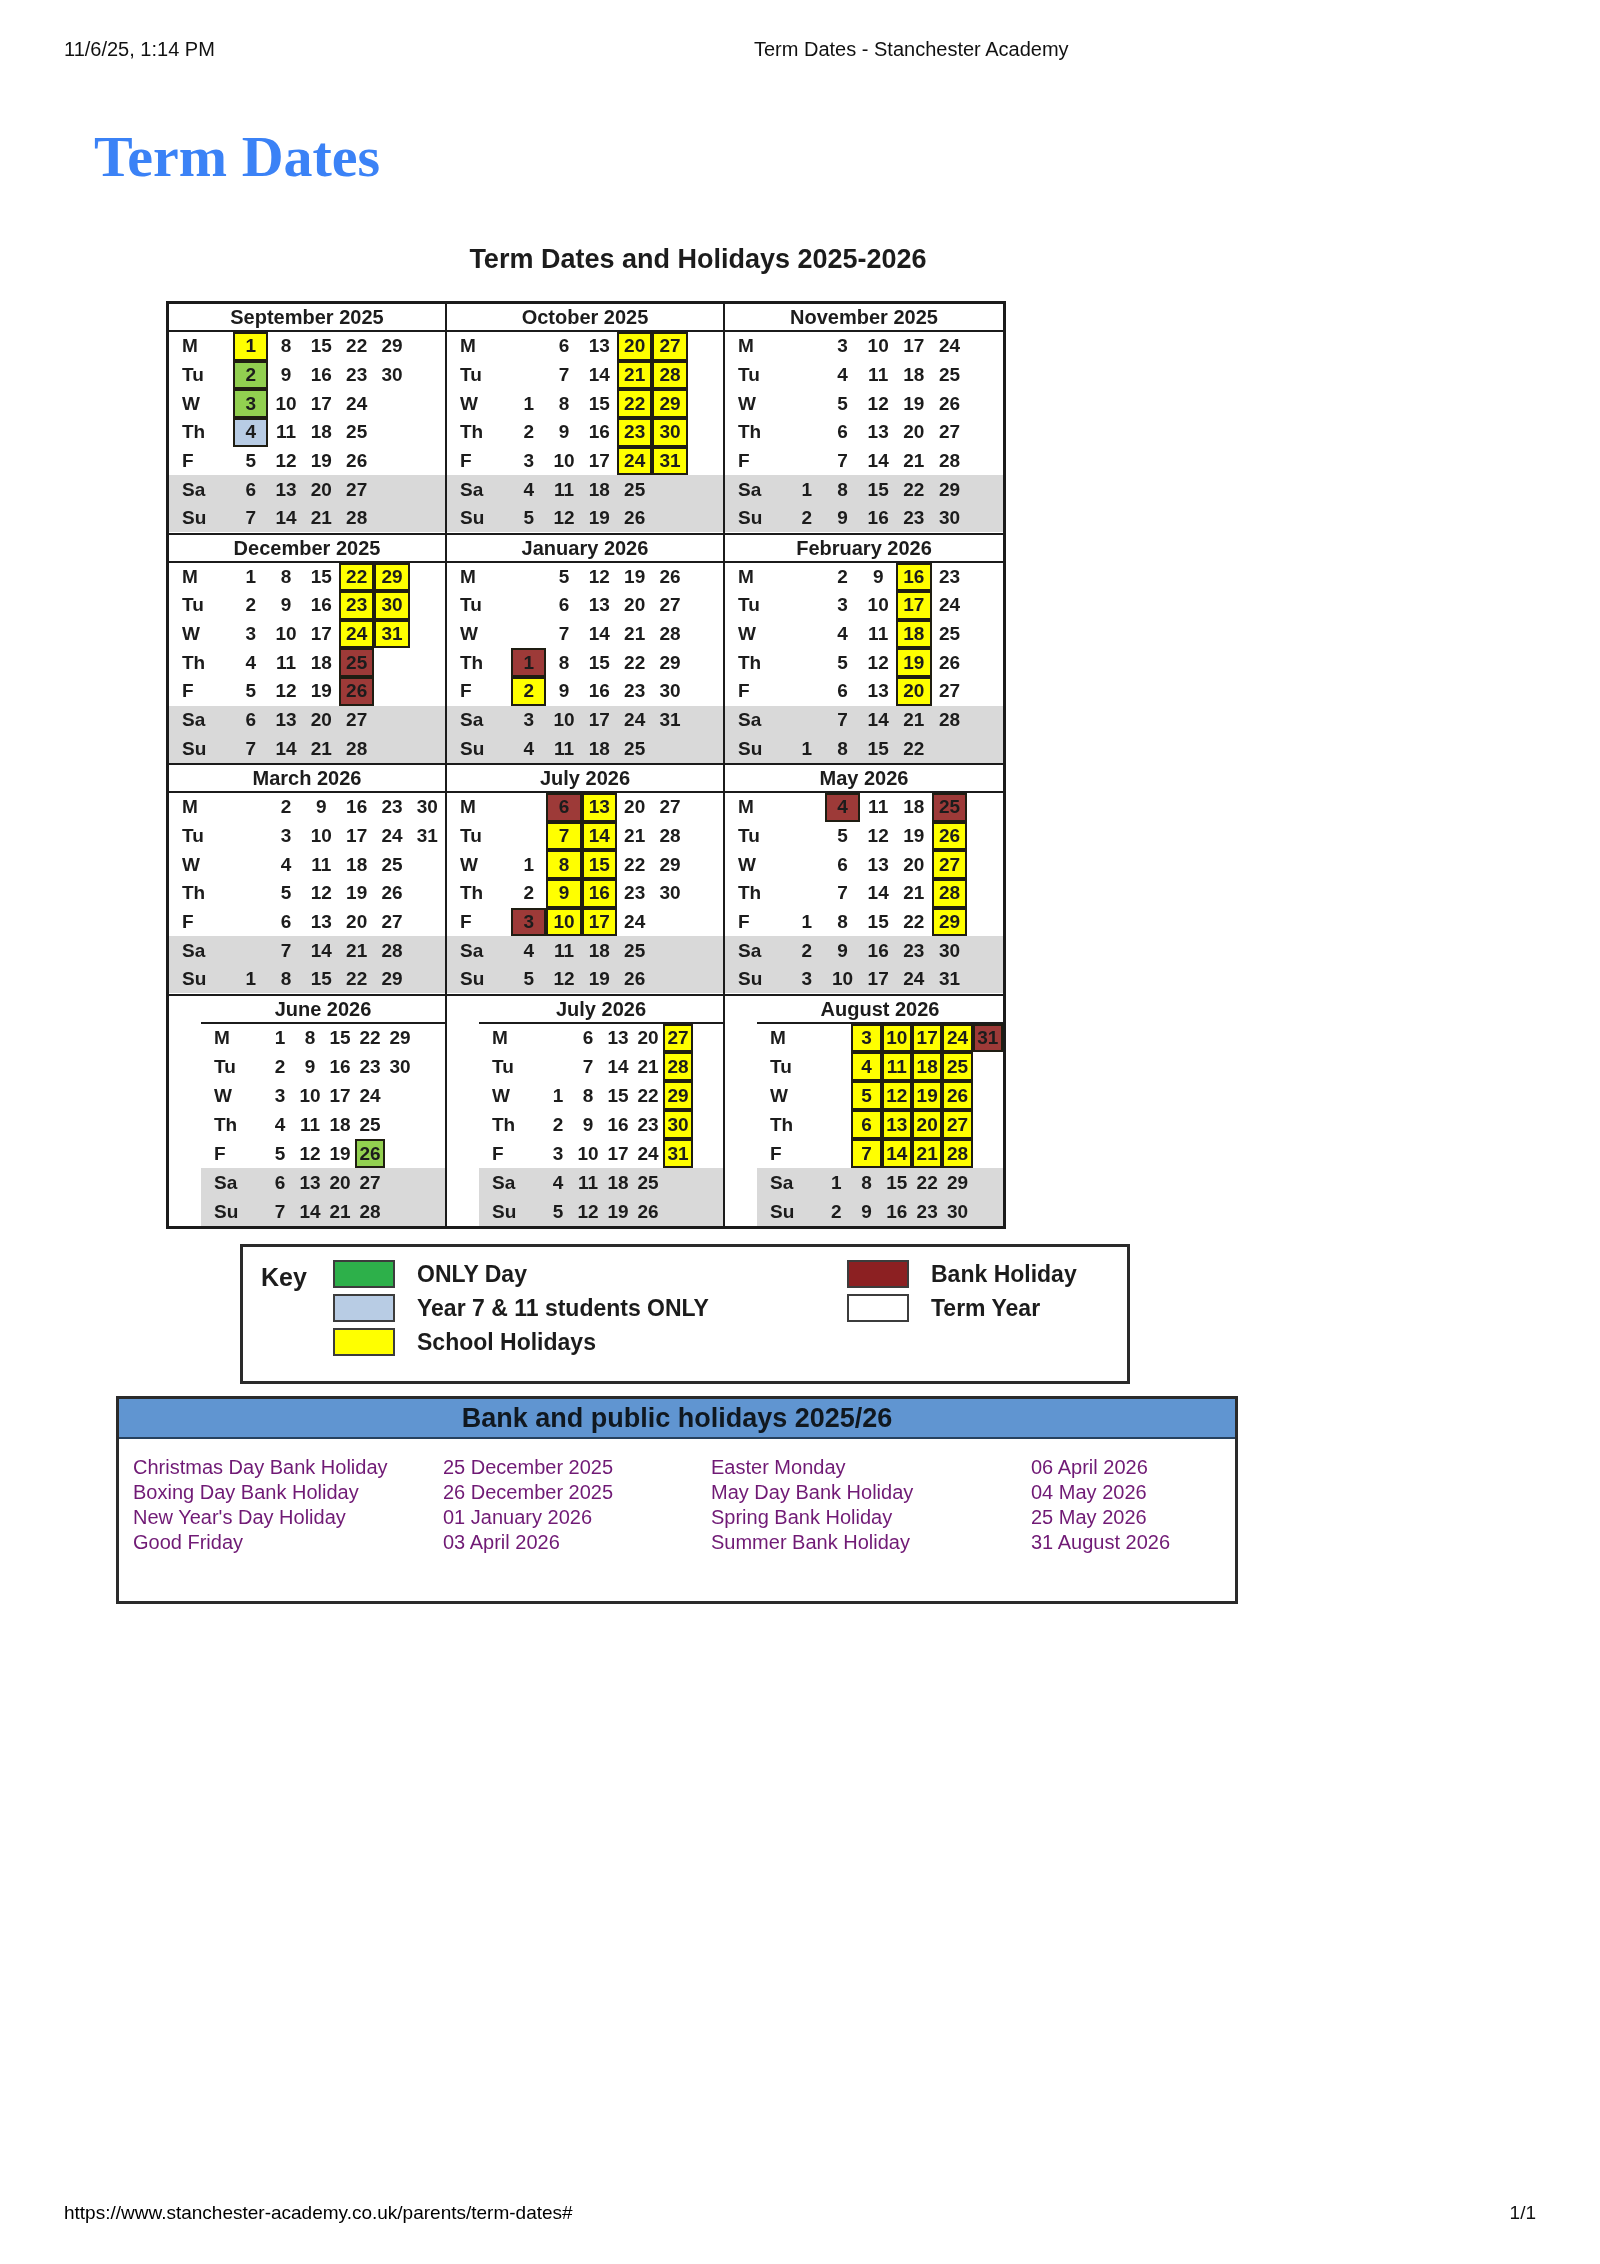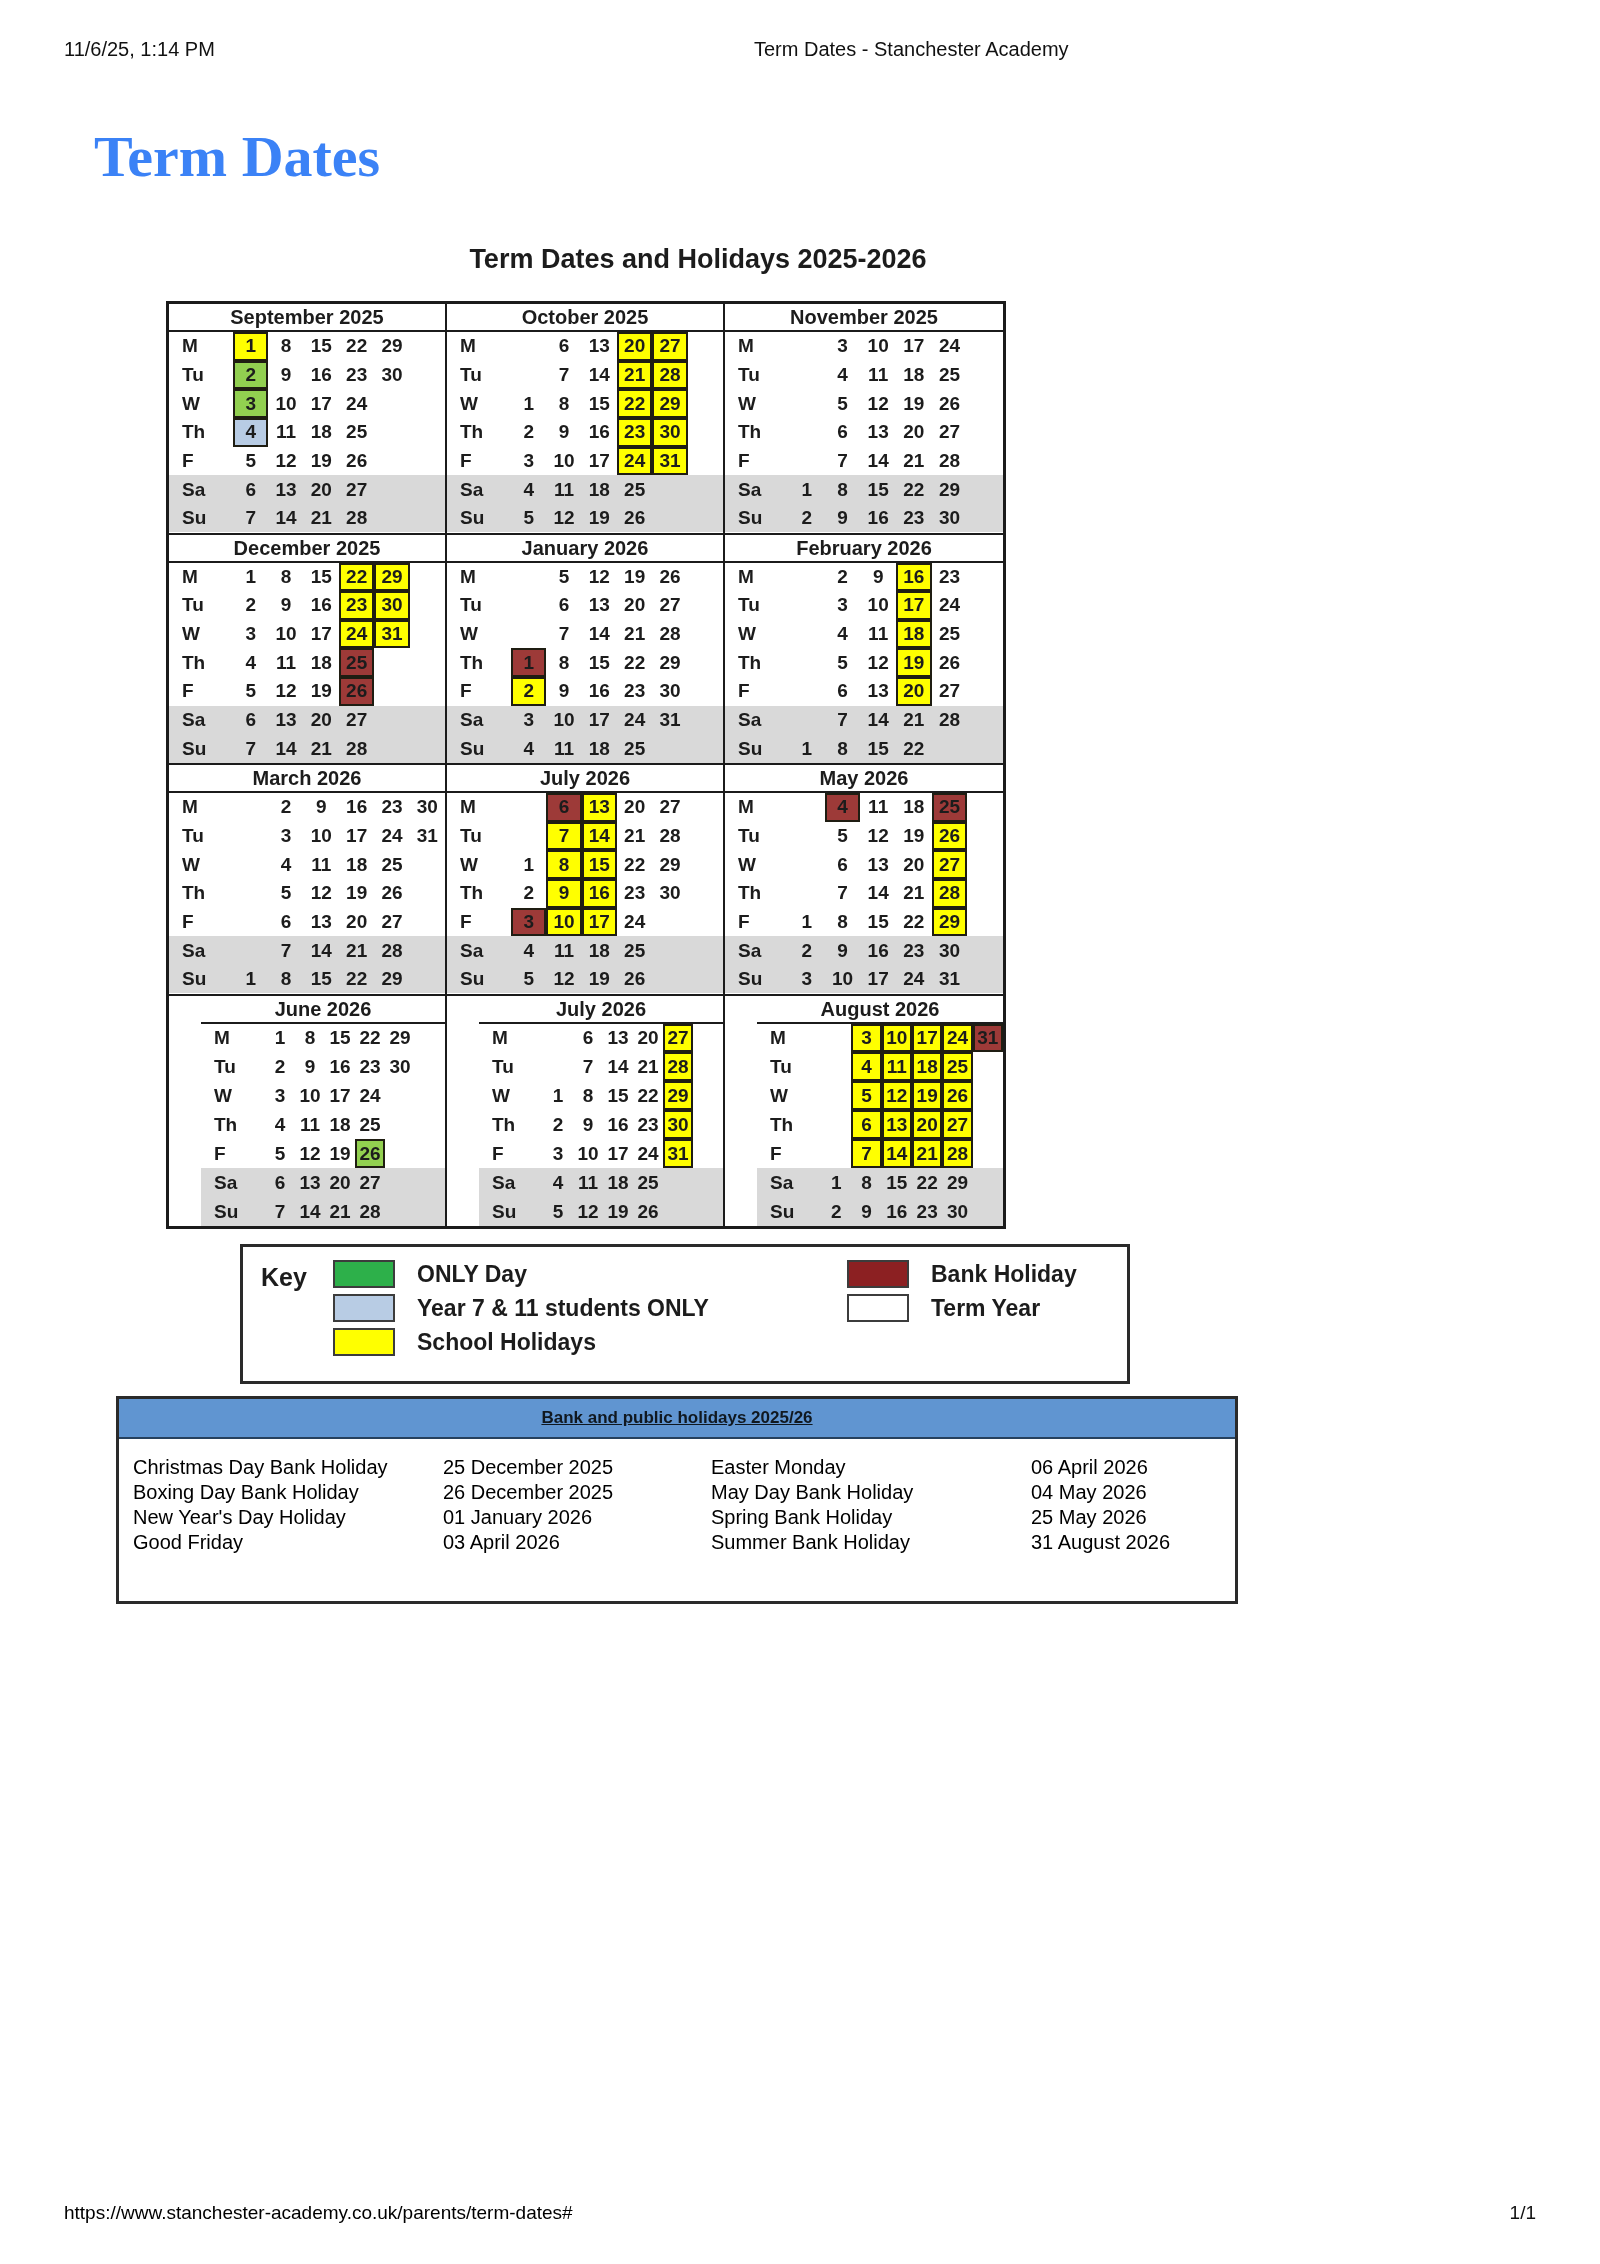--- a/index.html
+++ b/index.html
@@ -65,26 +65,26 @@
   .key-item-label { font-size:23px; font-weight:bold; color:#1c1c1c; white-space:nowrap; }
 
   
   .bank-box {
     position:absolute; left:116px; top:1396px; width:1122px; height:208px;
     box-sizing:border-box; border:3px solid #2a2a2a; background:#fff;
   }
   .bank-header {
     height:40px; box-sizing:border-box; background:var(--bank-bar,#6095d1);
     border-bottom:2px solid #26415e; display:flex; align-items:center; justify-content:center;
-    font-size:17px; font-weight:bold; color:#101820;text-decoration:underline;
+    font-size:27px; font-weight:bold; color:#101820;
   }
   .bank-rows { padding:16px 0 0 14px; }
   .bank-row {
     display:grid; grid-template-columns:310px 268px 320px auto;
-    font-size:20px; color:#000000; line-height:25px;
+    font-size:20px; color:#701a75; line-height:25px;
   }
 </style>
 </head>
 <body>
 
 <div class="print-datetime">11/6/25, 1:14 PM</div>
 <div class="print-doc-title">Term Dates - Stanchester Academy</div>
 
 <h1 class="page-title">Term Dates</h1>
 

